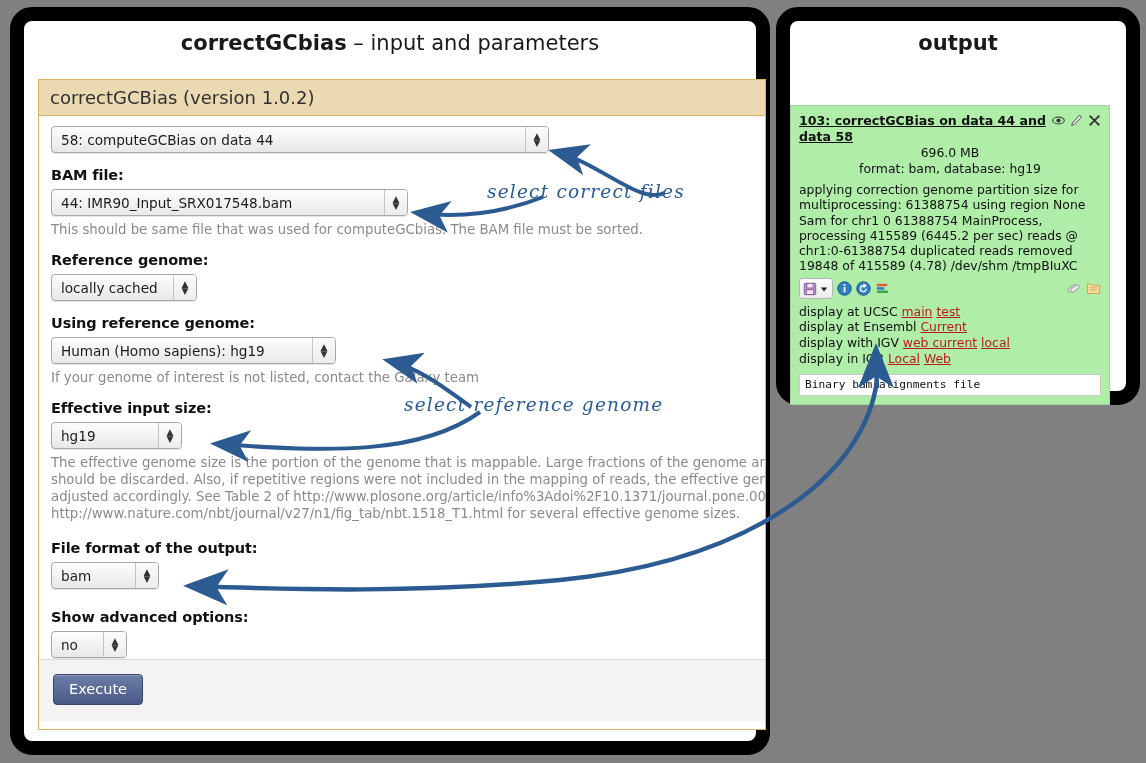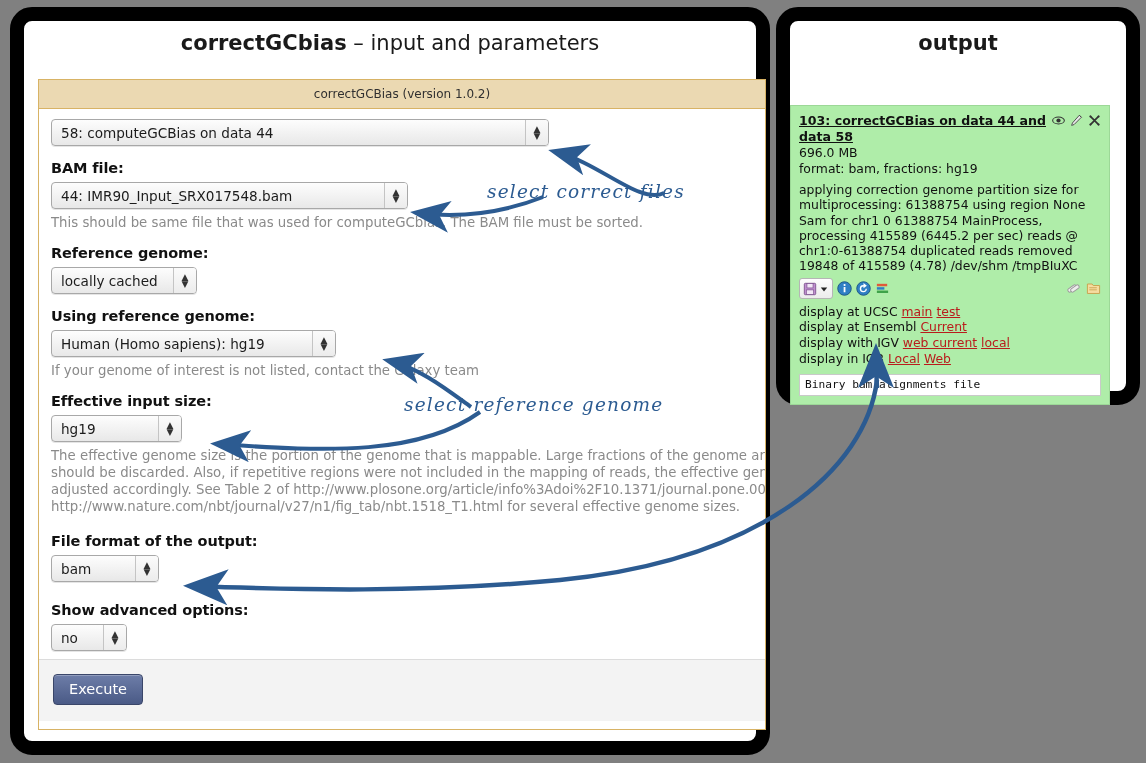--- a/index.html
+++ b/index.html
@@ -38,23 +38,22 @@
     width: 728px; height: 651px;
     border: 1px solid #d8b365;
     background: #ffffff;
     box-sizing: border-box;
     overflow: hidden;
   }
   #tool-header {
     background: #ebd9b2;
     border-bottom: 1px solid #d8b365;
     padding: 7px 11px;
-    font-size: 12px;
+    font-size: 18px;
     color: #303030;
-    text-align: center;
   }
   #tool-body {
     padding: 10px 12px 0 12px;
     position: relative;
     height: 567px;
     box-sizing: border-box;
     overflow: hidden;
   }
   .field { margin-bottom: 14px; }
   .field-label {
@@ -156,21 +155,21 @@
     flex: 1;
     font-weight: bold;
     text-decoration: underline;
     font-size: 12.6px;
     line-height: 16px;
     color: #111;
     padding-right: 4px;
   }
   #ds-titleicons { display: flex; gap: 5px; padding-top: 1px; }
   .tiny-ico { width: 13px; height: 13px; display: block; }
-  #ds-size, #ds-format { line-height: 15.5px; }
+  #ds-size, #ds-format { line-height: 15.5px; text-align: center; }
   #ds-blurb { margin-top: 6px; line-height: 15.3px; }
 
   #ds-iconbar {
     display: flex; align-items: center;
     margin-top: 5px; margin-bottom: 5px;
     height: 20px;
   }
   #save-group {
     display: inline-flex; align-items: center;
     background: linear-gradient(#fdfdfd, #ececec);
@@ -323,21 +322,21 @@
             <path d="M3 3 L13 13 M13 3 L3 13" stroke="#333" stroke-width="2.1" stroke-linecap="round"></path>
             <circle cx="3" cy="3" r="1.2" fill="#333"></circle>
               <circle cx="13" cy="3" r="1.2" fill="#333"></circle>
             <circle cx="3" cy="13" r="1.2" fill="#333"></circle>
               <circle cx="13" cy="13" r="1.2" fill="#333"></circle>
           </svg>
         </div>
       </div>
 
       <div id="ds-size">696.0 MB</div>
-      <div id="ds-format">format: bam, fractions: hg19</div>
+      <div id="ds-format">format: bam, database: hg19</div>
       <div id="ds-blurb">applying correction genome partition size for multiprocessing: 61388754 using region None Sam for chr1 0 61388754 MainProcess, processing 415589 (6445.2 per sec) reads @ chr1:0-61388754 duplicated reads removed 19848 of 415589 (4.78) /dev/shm /tmpBIuXC</div>
 
       <div id="ds-iconbar">
         <span id="save-group">
 
           <svg width="14" height="14" viewBox="0 0 16 16">
             <rect x="1.5" y="1.5" width="13" height="13" rx="1.2" fill="#c08fd0" stroke="#7a4f8c" stroke-width="1"></rect>
             <rect x="4.5" y="1.8" width="7" height="5" fill="#f2e6f6" stroke="#7a4f8c" stroke-width="0.8"></rect>
             <rect x="3.8" y="9" width="8.4" height="5.2" fill="#f2e6f6" stroke="#7a4f8c" stroke-width="0.8"></rect>
           </svg>

